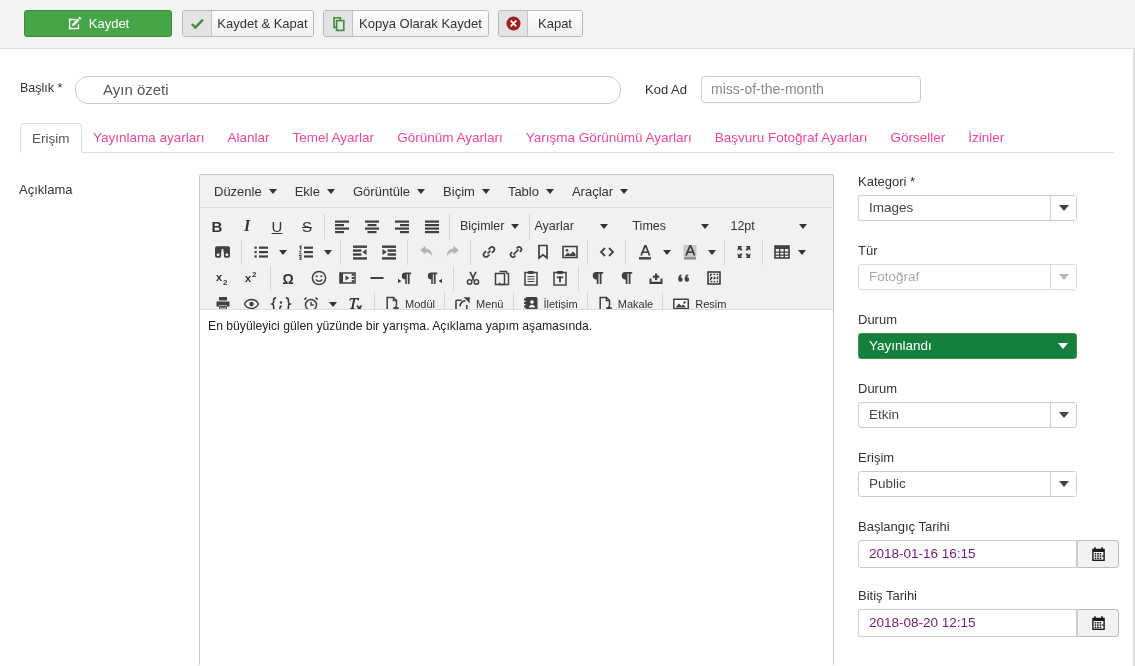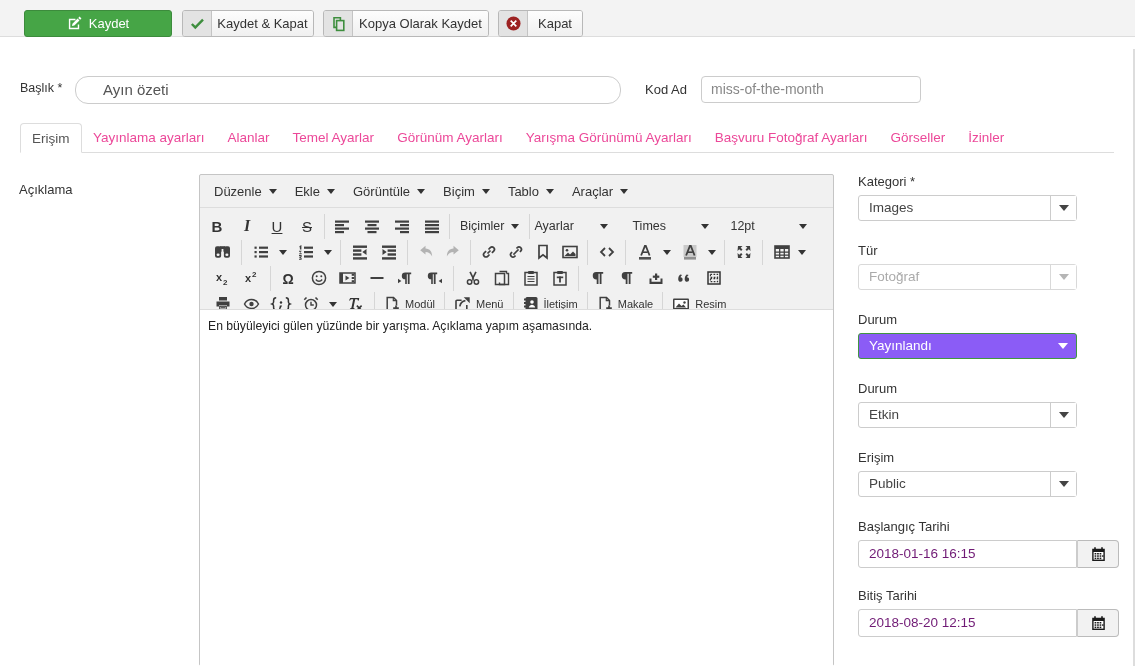--- a/index.html
+++ b/index.html
@@ -1,21 +1,21 @@
 <!DOCTYPE html>
 <html lang="tr"><head>
 <meta charset="utf-8">
 <title>Edit</title>
 <style>
 * { box-sizing: border-box; margin:0; padding:0; }
 html,body { width:1135px; height:666px; overflow:hidden; }
 body { -webkit-font-smoothing:antialiased; font-family:"Liberation Sans",sans-serif; background:#fff; position:relative; font-size:13px; color:#333; }
 
 
-.topbar { position:absolute; left:0; top:0; width:1135px; height:37px; background:#f3f3f3; border-bottom:1px solid #ddd; }
+.topbar { position:absolute; left:0; top:0; width:1135px; height:49px; background:#f3f3f3; border-bottom:1px solid #ddd; }
 .btn { position:absolute; top:10px; height:27px; border-radius:3px; font-size:13px; }
 .btn-save { left:24px; width:148px; background:#46a546; border:1px solid #3c8b3c; color:#fff; display:flex; align-items:center; justify-content:center; }
 .btn-save span { margin-left:7px; }
 .btn-gray { border:1px solid #b8b8b8; display:flex; overflow:hidden; color:#333; }
 .btn-gray .iconseg { width:29px; background:#e3e3e3; border-right:1px solid #c4c4c4; display:flex; align-items:center; justify-content:center; }
 .btn-gray .txtseg { flex:1; background:linear-gradient(#fdfdfd,#f0f0f0); display:flex; align-items:center; justify-content:center; }
 #b2 { left:182px; width:132px; }
 #b3 { left:323px; width:166px; }
 #b4 { left:498px; width:85px; }
 
@@ -68,21 +68,21 @@
 .grp { margin-bottom:0; }
 .grp .glabel { font-size:13px; color:#333; display:block; line-height:15px; }
 .sel { width:219px; height:26px; border:1px solid #ccc; border-radius:3px; background:#fff; display:flex; margin-top:6px; margin-bottom:22px; }
 .sel .txt { flex:1; font-size:13.5px; color:#444; line-height:24px; padding-left:10px; }
 .sel .arr { width:26px; border-left:1px solid #ccc; display:flex; align-items:center; justify-content:center; background:#fff; }
 .tri { width:0; height:0; border-left:5px solid transparent; border-right:5px solid transparent; border-top:6px solid #444; }
 .sel.disabled { border-color:#d9d9d9; }
 .sel.disabled .txt { color:#aaa; }
 .sel.disabled .arr { border-left-color:#d9d9d9; }
 .sel.disabled .tri { border-top-color:#b5b5b5; }
-.sel.green { background:#8b5cf6; border-color:#419541;justify-content:center; }
+.sel.green { background:#15803d; border-color:#419541;justify-content:center; }
 .sel.green .txt { color:#fff; }
 .sel.green .arr { border-left:none; background:transparent; }
 .sel.green .tri { border-top-color:#fff; }
 .dategrp { display:flex; margin-top:6px; margin-bottom:20px; }
 .datein { width:219px; height:28px; border:1px solid #ccc; border-radius:3px 0 0 3px; background:#fff; font-size:13.5px; color:#701a75; line-height:26px; padding-left:10px; }
 .datebtn { width:42px; height:28px; border:1px solid #bbb; border-left:1px solid #ccc; border-radius:0 4px 4px 0; background:#f2f2f2; display:flex; align-items:center; justify-content:center; }
 
 .rightline { position:absolute; left:1133px; top:49px; width:2px; height:617px; background:#ddd; }
 </style>
 </head>

